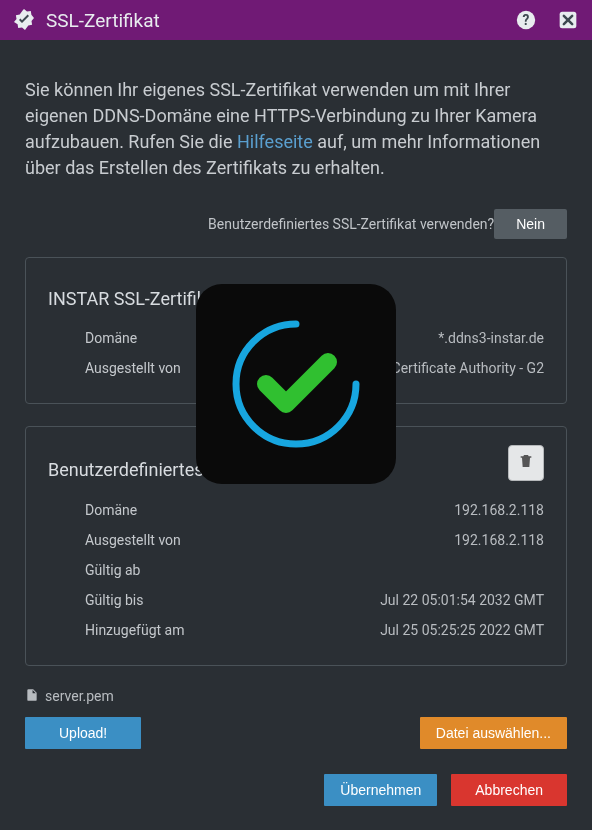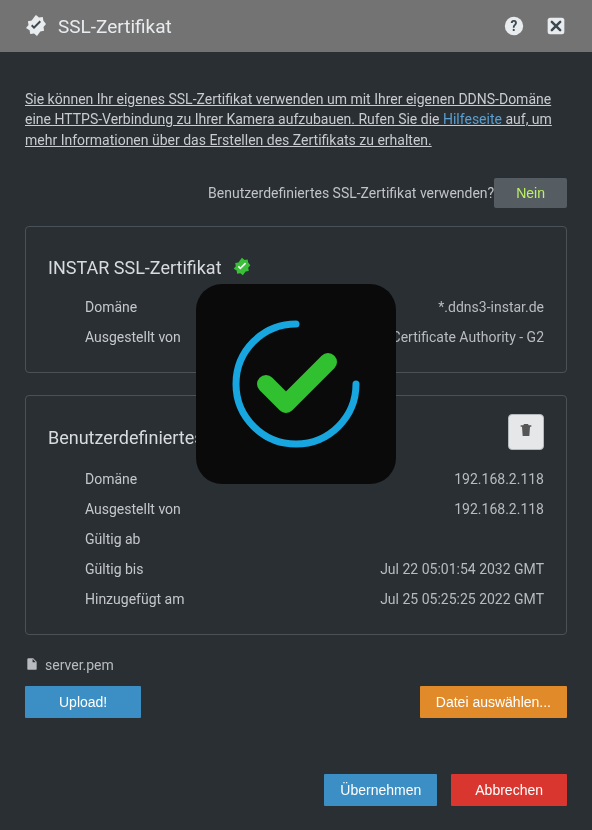--- a/index.html
+++ b/index.html
@@ -6,62 +6,61 @@
   body {
     width: 592px;
     height: 830px;
     background: #2a2f34;
     font-family: -apple-system, BlinkMacSystemFont, "Segoe UI", Roboto, Arial, sans-serif;
     color: #d0d4d8;
     overflow: hidden;
     position: relative;
   }
   .header {
-    background: #737373;
-    height: 52px;
-    display: flex;
-    align-items: center;
-    padding: 0 24px;
+    background: #701a75;
+    height: 40px;
+    display: flex;
+    align-items: center;
+    padding: 0 12px;
   }
   .header-title {
     color: #e8ecef;
     font-size: 19px;
     font-weight: 400;
     margin-left: 10px;
     flex: 1;
   }
   .header-icon {
     width: 24px;
     height: 24px;
     display: inline-flex;
     align-items: center;
     justify-content: center;
     color: #e8ecef;
   }
   .header-right { display: flex; gap: 18px; align-items: center; }
   .content { padding: 25px; }
   .intro {
     color: #c8ccd0;
-    font-size: 14px;
+    font-size: 18px;
     line-height: 1.45;
     margin-bottom: 28px;
     margin-top: 12px;
-    text-decoration: underline;
   }
   .intro a { color: #5a9fcf; text-decoration: none; }
   .toggle-row {
     display: flex;
     align-items: center;
     justify-content: flex-end;
     margin-bottom: 18px;
   }
   .toggle-label { color: #c0c4c8; font-size: 14px; }
   .toggle-btn {
     background: #555d63;
-    color: #bef264;
+    color: #ffffff;
     border: none;
     padding: 7px 22px;
     font-size: 14px;
     border-radius: 2px;
     cursor: pointer;
   }
   .card {
     border: 1px solid #4a5258;
     border-radius: 4px;
     padding: 18px 22px 20px 22px;

